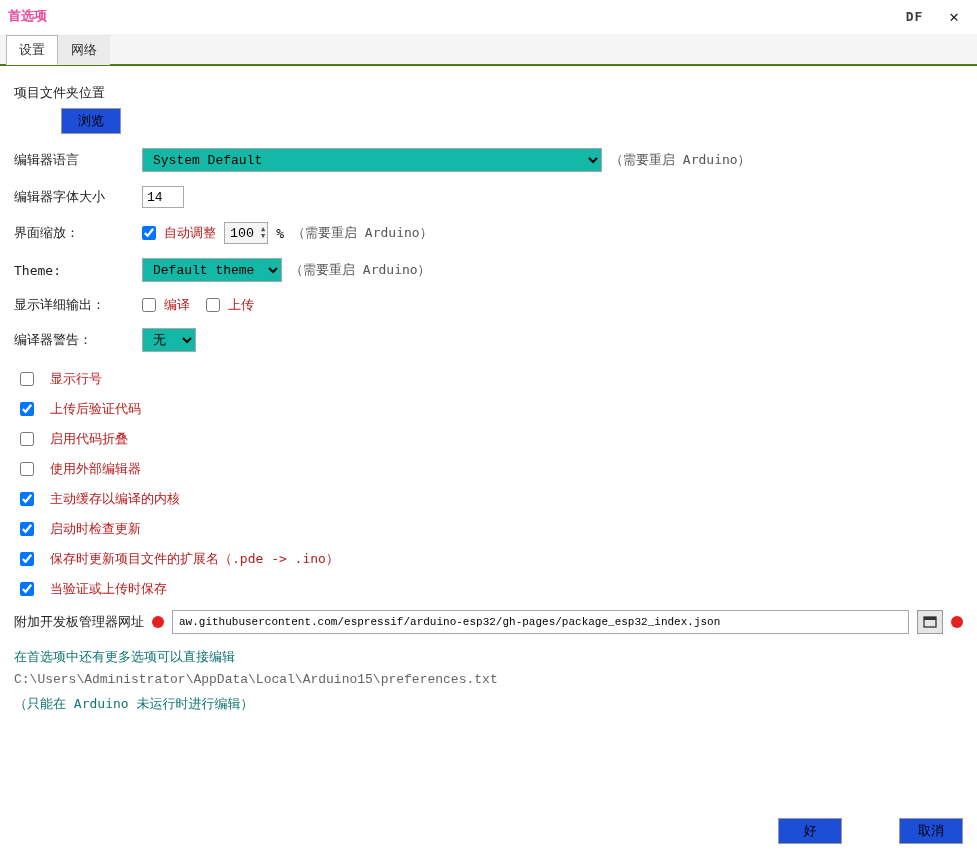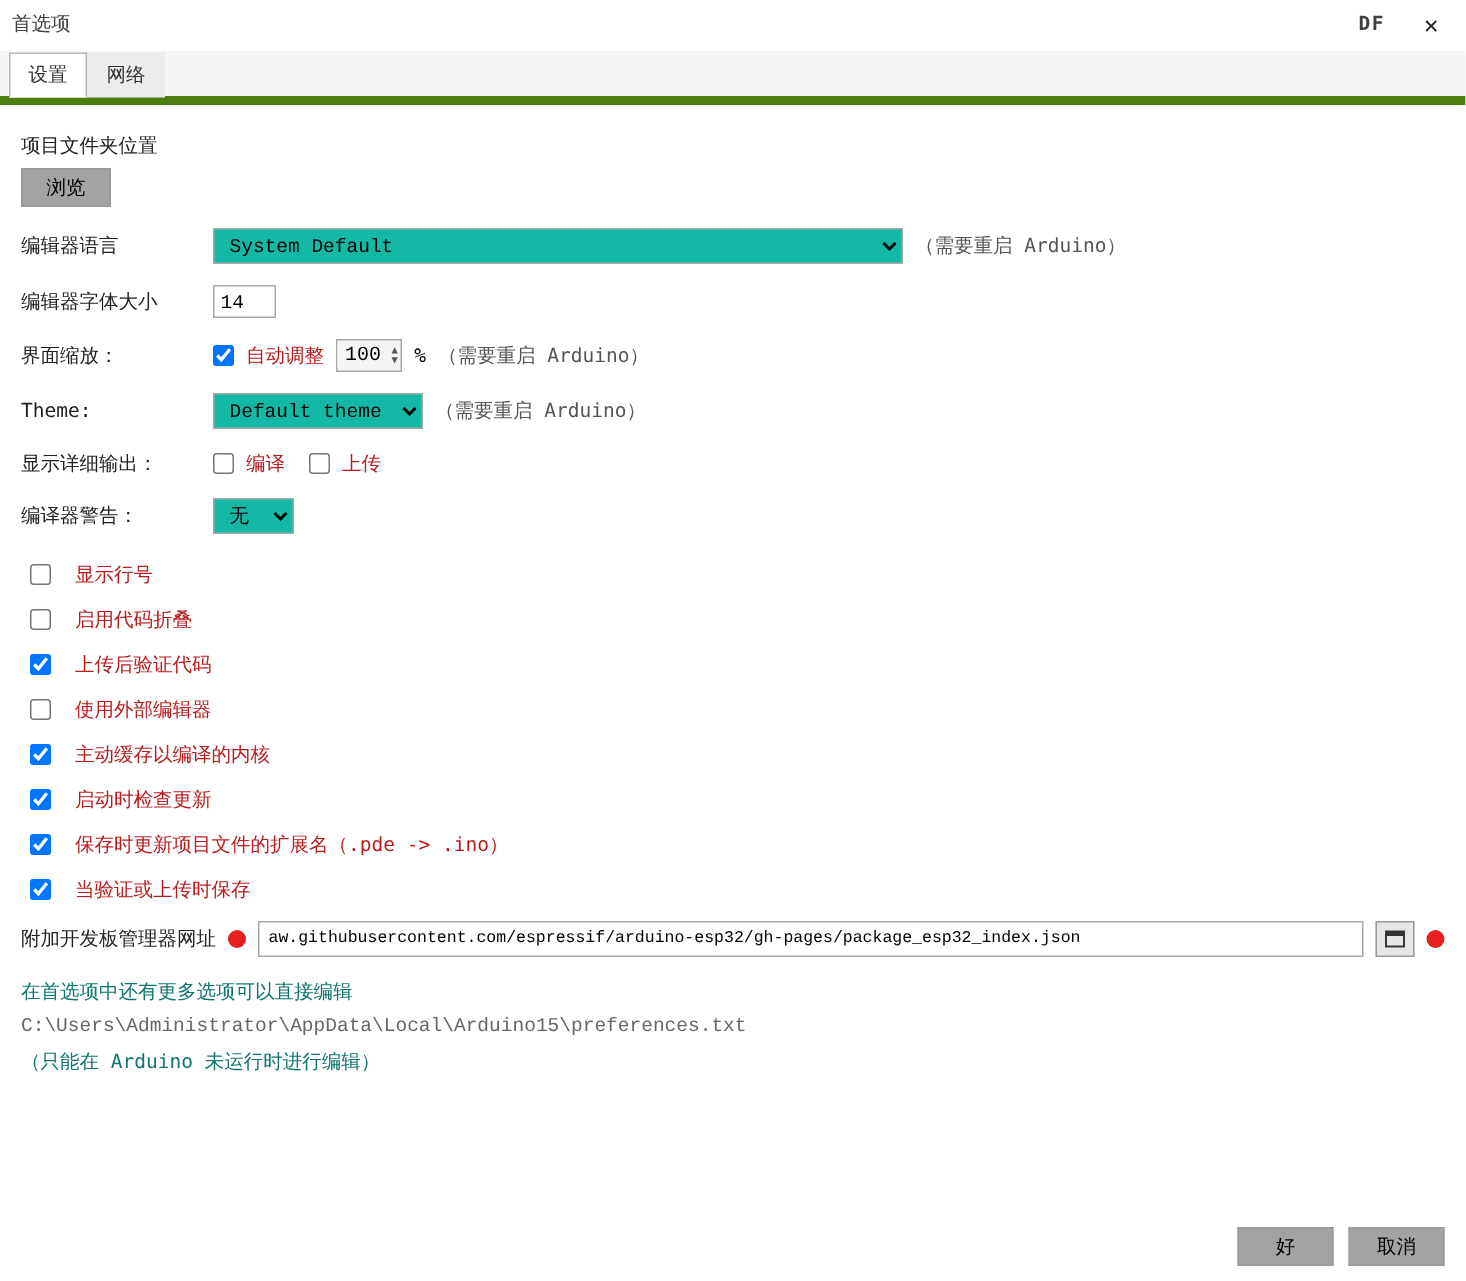--- a/index.html
+++ b/index.html
@@ -12,26 +12,26 @@
       overflow: hidden;
     }
     .window { width: 100%; height: 100%; display: flex; flex-direction: column; }
     .titlebar {
       display: flex;
       align-items: center;
       padding: 4px 12px 0 8px;
       height: 28px;
       background: #fff;
     }
-    .titlebar .title { flex: 1; color: #404040; }
+    .titlebar .title { flex: 1; color: #ec4899; font-weight: bold; }
     .titlebar .df { color: #404040; font-weight: bold; letter-spacing: 1px; margin-right: 20px; }
     .titlebar .close { font-size: 16px; cursor: pointer; color: #222; padding: 0 6px; }
     .tabs {
       display: flex;
-      border-bottom: 6px solid #4d7c0f;
+      border-bottom: 2px solid #4d7c0f;
       margin-top: 6px;
       padding-left: 6px;
       background: #f5f5f5;
     }
     .tab {
       padding: 5px 12px;
       cursor: pointer;
       font-size: 13px;
       color: #333;
       background: #ebebeb;
@@ -88,24 +88,25 @@
       font-size: 13px;
       height: 24px;
       background: #14b8a6;
     }
     select.wide-select { width: 460px; }
     select.mid-select { width: 140px; }
     select.small-select { width: 54px; }
     .btn {
       padding: 3px 16px;
       border: 1px solid #999;
-      background: #a3a3a3;
+      background: #1d4ed8;
       cursor: pointer;
       font-size: 13px;
       height: 26px;
+      margin-left: 47px;
     }
     .note { color: #555; }
     .checkbox-line { display: flex; align-items: center; gap: 16px; margin-bottom: 12px; padding-left: 6px;}
     .checkbox-line input[type="checkbox"], .inline-check { width:14px; height:14px; }
     .checkbox-line label, .cklabel { color: #b91c1c; cursor:pointer; }
     .subnote { color: #0f766e; margin-top:4px; }
     .mono { font-family: "Courier New", monospace; color:#666; }
     .footer {
       display: flex;
       justify-content: flex-end;
@@ -198,26 +199,26 @@
       </select>
     </div>
 
     <div class="section-gap"></div>
 
     <div class="checkbox-line">
       <input type="checkbox" style="">
       <label>显示行号</label>
     </div>
     <div class="checkbox-line">
+      <input type="checkbox" checked="" style="">
+      <label>上传后验证代码</label>
+    </div>
+    <div class="checkbox-line">
       <input type="checkbox" style="">
       <label>启用代码折叠</label>
-    </div>
-    <div class="checkbox-line">
-      <input type="checkbox" checked="" style="">
-      <label>上传后验证代码</label>
     </div>
     <div class="checkbox-line">
       <input type="checkbox" style="">
       <label>使用外部编辑器</label>
     </div>
     <div class="checkbox-line">
       <input type="checkbox" checked="" style="">
       <label>主动缓存以编译的内核</label>
     </div>
     <div class="checkbox-line">

